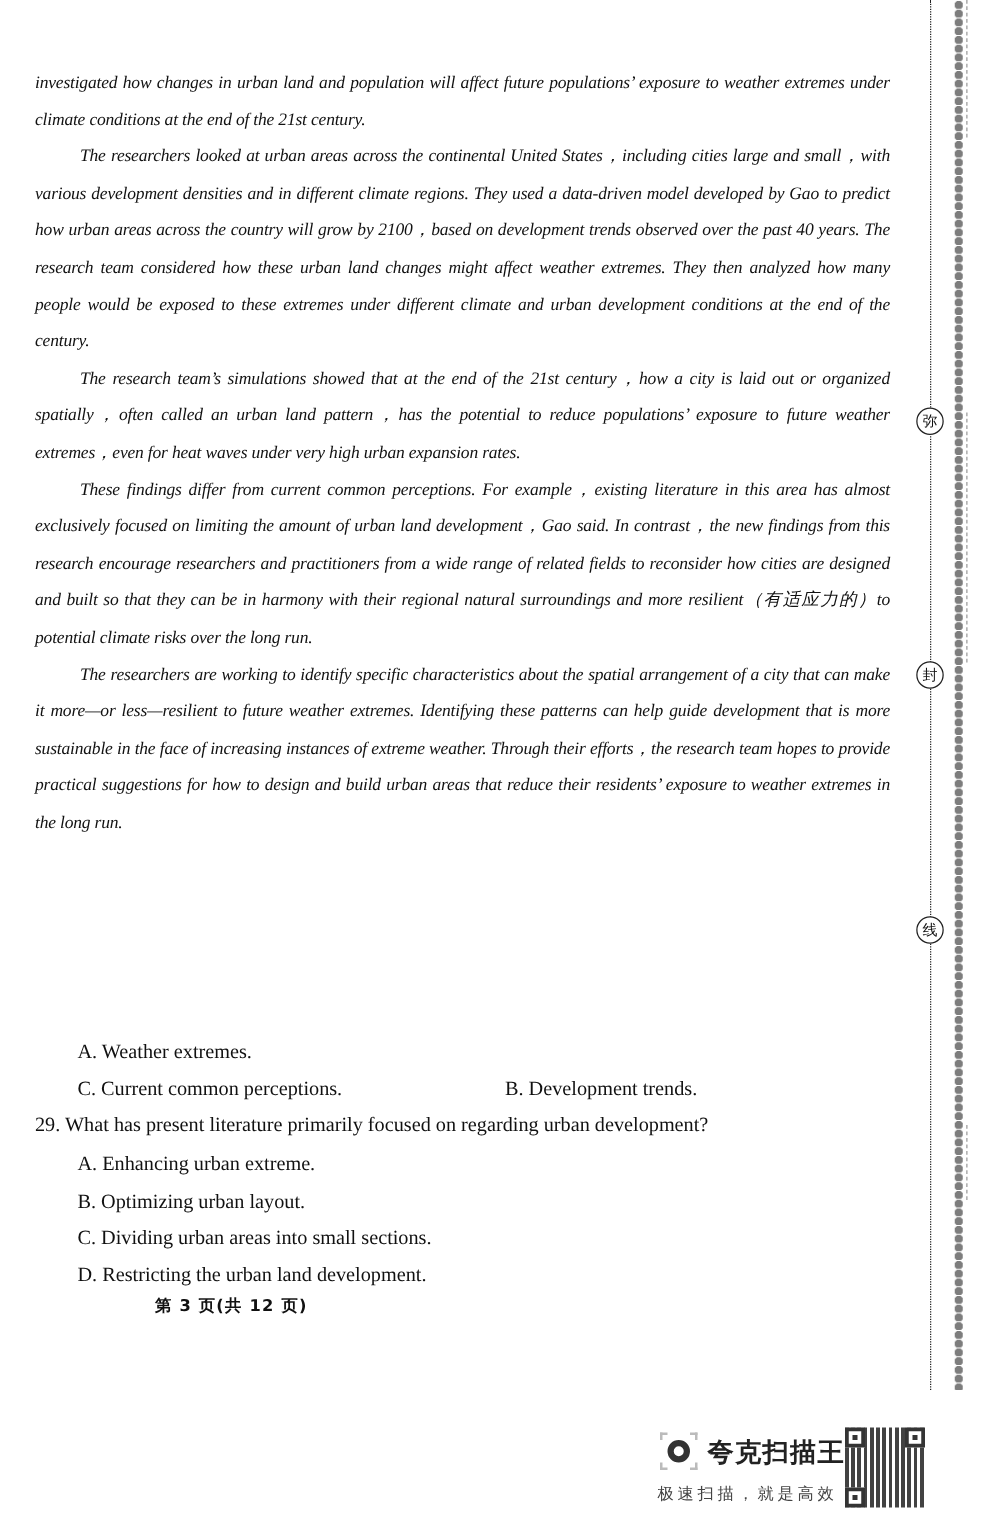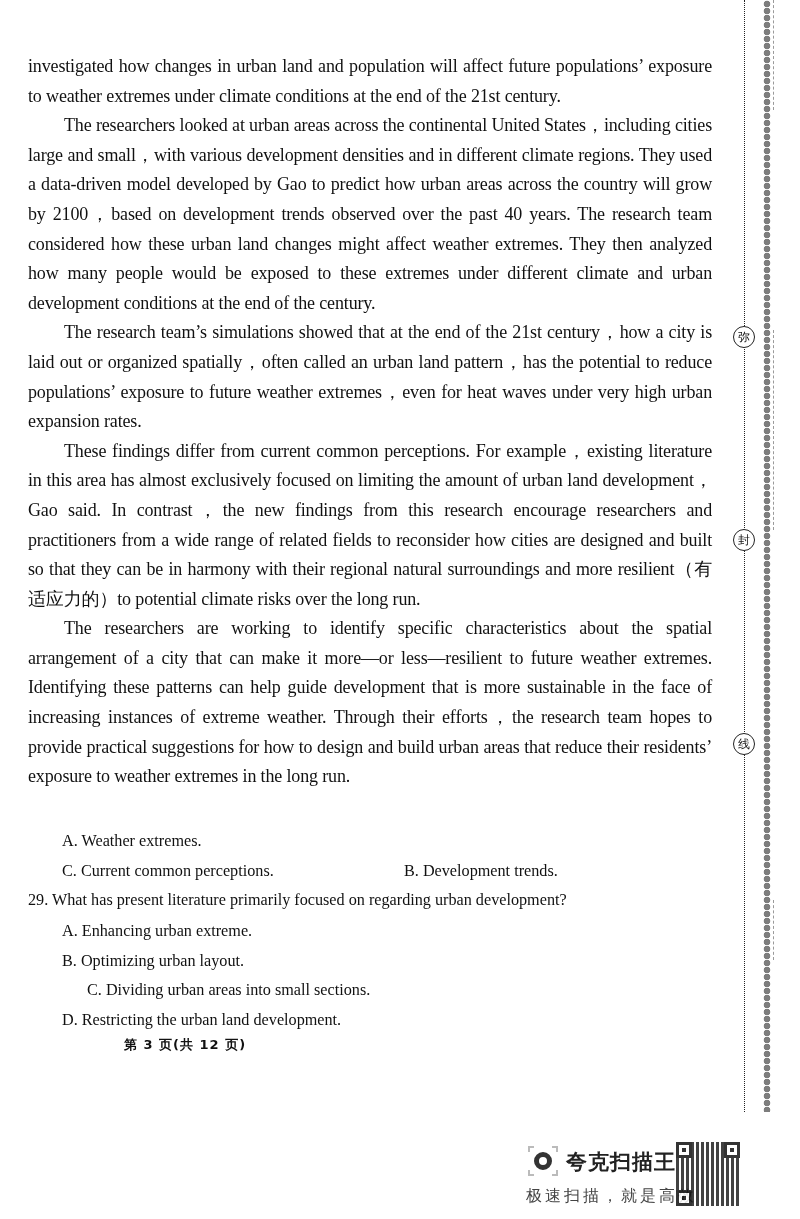--- a/index.html
+++ b/index.html
@@ -11,24 +11,25 @@
     font-family: "Liberation Serif", "DejaVu Serif", serif;
     color: #111111;
   }
   .page {
     position: absolute; left: 0; top: 0; width: 800px; height: 1219px;
   }
   .text-block {
     position: absolute;
     left: 28px;
     width: 684px;
-    font-size: 18px;
+    font-size: 14px;
     line-height: 29.6px;
     text-align: justify;
     letter-spacing: -0.15px;
+    font-style: italic;
   }
   .para { text-align: justify; }
   .para.indent { text-indent: 36px; }
   .para.first { }
   .question {
     position: absolute;
     left: 28px;
     font-size: 16.2px;
     line-height: 29.6px;
     white-space: nowrap;
@@ -83,21 +84,21 @@
   .wm-logo .corner {
     position: absolute; width: 6px; height: 6px; border-color: #bbb; border-style: solid;
   }
   .wm-title {
     position: absolute; left: 42px; top: 8px;
     font-family: "DejaVu Sans", sans-serif; font-size: 21px; font-weight: bold;
     color: #222; letter-spacing: 1px;
   }
   .wm-sub {
     position: absolute; left: 2px; top: 46px;
-    font-family: "DejaVu Sans", sans-serif; font-size: 16px;
+    font-family: "DejaVu Sans", sans-serif; font-size: 13px;
     color: #444; letter-spacing: 3px;
   }
   .wm-qr {
     position: absolute; left: 152px; top: 2px; width: 64px; height: 64px;
     background:
       repeating-linear-gradient(90deg, #222 0 3px, transparent 3px 5px),
       repeating-linear-gradient(0deg, #fff 0 2px, transparent 2px 5px);
     opacity: 0.85;
   }
   .qr-finder {
@@ -123,21 +124,21 @@
   <div class="option" style="left:62px; top:827px;">A. Weather extremes.</div>
   <div class="option" style="left:404px; top:857px;">B. Development trends.</div>
   <div class="option" style="left:62px; top:857px;">C. Current common perceptions.</div>
 
   <div class="question" style="top:886px;">
     <span>29.</span>
     <span>What has present literature primarily focused on regarding urban development?</span>
   </div>
   <div class="option" style="left:62px; top:917px;">A. Enhancing urban extreme.</div>
   <div class="option" style="left:62px; top:947px;">B. Optimizing urban layout.</div>
-  <div class="option" style="left:62px; top:976px;margin-left:25px;">C. Dividing urban areas into small sections.</div>
+  <div class="option" style="left:62px; top:976px;">C. Dividing urban areas into small sections.</div>
   <div class="option" style="left:62px; top:1006px;">D. Restricting the urban land development.</div>
 
   <div class="footer-page">第 3 页(共 12 页)</div>
 
   <div class="dotted-line"></div>
   <div class="bead-line"></div>
   <div class="faint-line" style="top:0; height:110px;"></div>
   <div class="faint-line" style="top:330px; height:200px;"></div>
   <div class="faint-line" style="top:900px; height:60px;"></div>
   <div class="seal-mark" style="top:326px;">弥</div>

